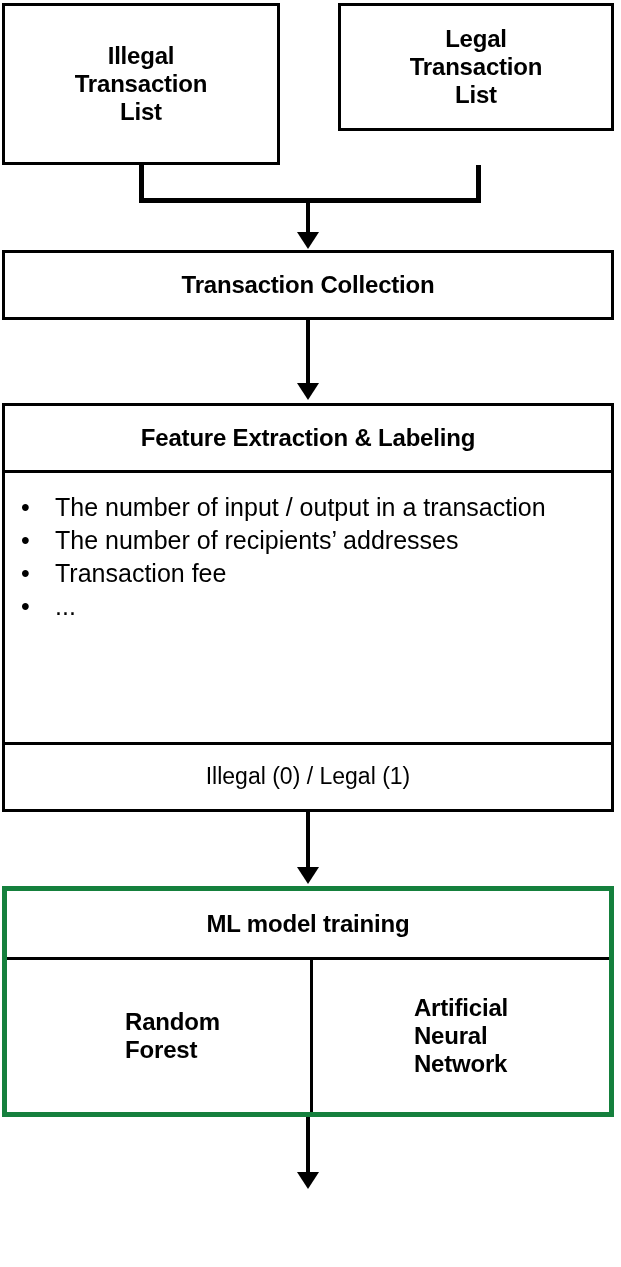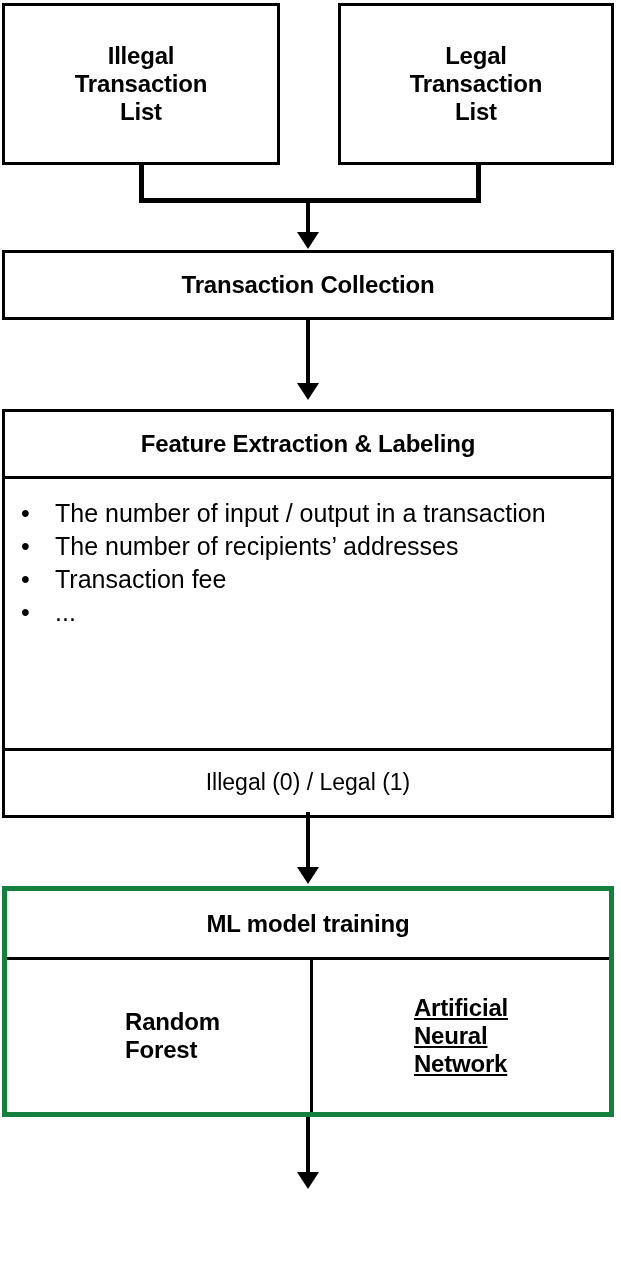--- a/index.html
+++ b/index.html
@@ -37,34 +37,33 @@
   .reg-title {
     font-weight: normal;
     font-size: 23px;
     line-height: 1.2;
   }
   
   #src-illegal {
     left: 2px; top: 3px; width: 278px; height: 162px;
   }
   #src-legal {
-    left: 338px; top: 3px; width: 276px; height: 162px;
+    left: 338px; top: 3px; width: 276px; height: 128px;
   }
   
   #txn-collection {
     left: 2px; top: 250px; width: 612px; height: 70px;
   }
   
   #feature-group {
     position: absolute;
     left: 2px; top: 403px; width: 612px; height: 409px;
     box-sizing: border-box;
     border: 3px solid #000000;
     background: #ffffff;
-    margin-top: 6px;
   }
   #feature-header {
     position: absolute;
     left: 0; top: 0; right: 0; height: 67px;
     box-sizing: border-box;
     border-bottom: 3px solid #000000;
     display: flex; align-items: center; justify-content: center;
   }
   #feature-bullets {
     position: absolute;
@@ -227,21 +226,21 @@
     <div id="ml-header" class="bold-title">
       <span>ML model training</span>
     </div>
 
     <div id="ml-left" class="bold-title">
       <span style="white-space: pre-line; margin-left: 28px;">Random
 Forest</span>
     </div>
 
     <div id="ml-right" class="bold-title">
-      <span style="white-space: pre-line; text-decoration: underline;">Artificial
+      <span style="white-space: pre-line;">Artificial
 Neural
 Network</span>
     </div>
 
   </div>
 
   <div class="arrow-thin" style="left:306px; top:1117px; height:57px;"></div>
   <div class="arrowhead" style="left:297px; top:1172px;"></div>
 
 

